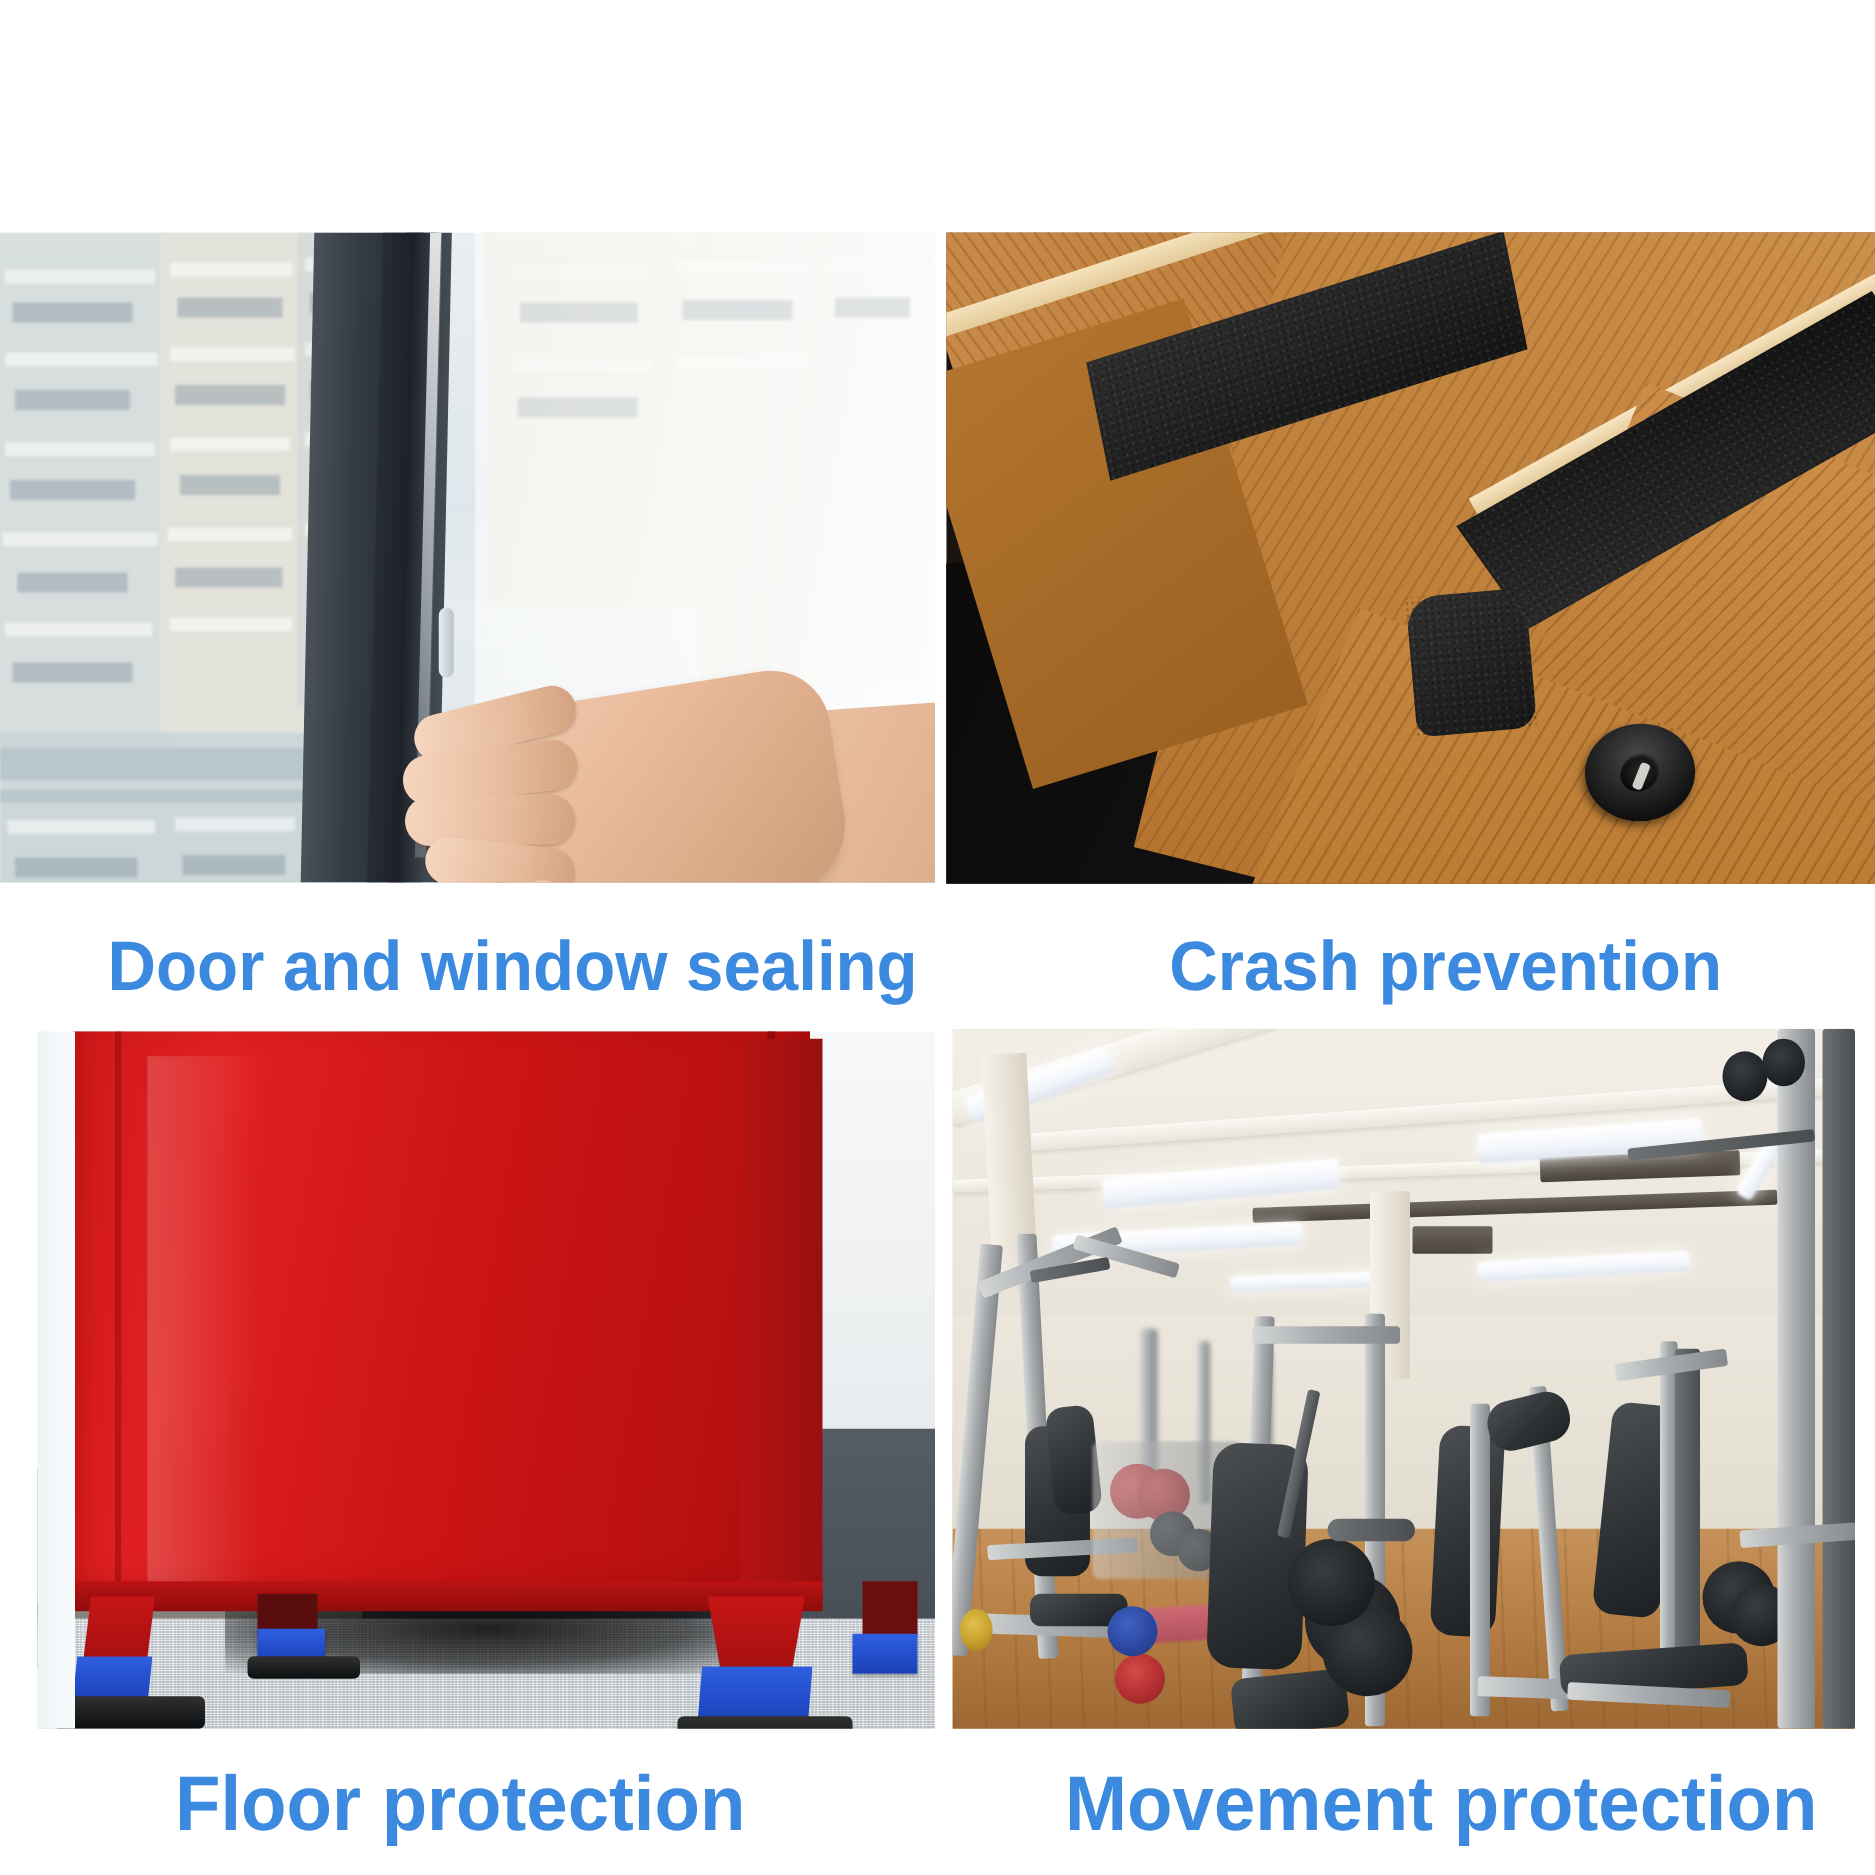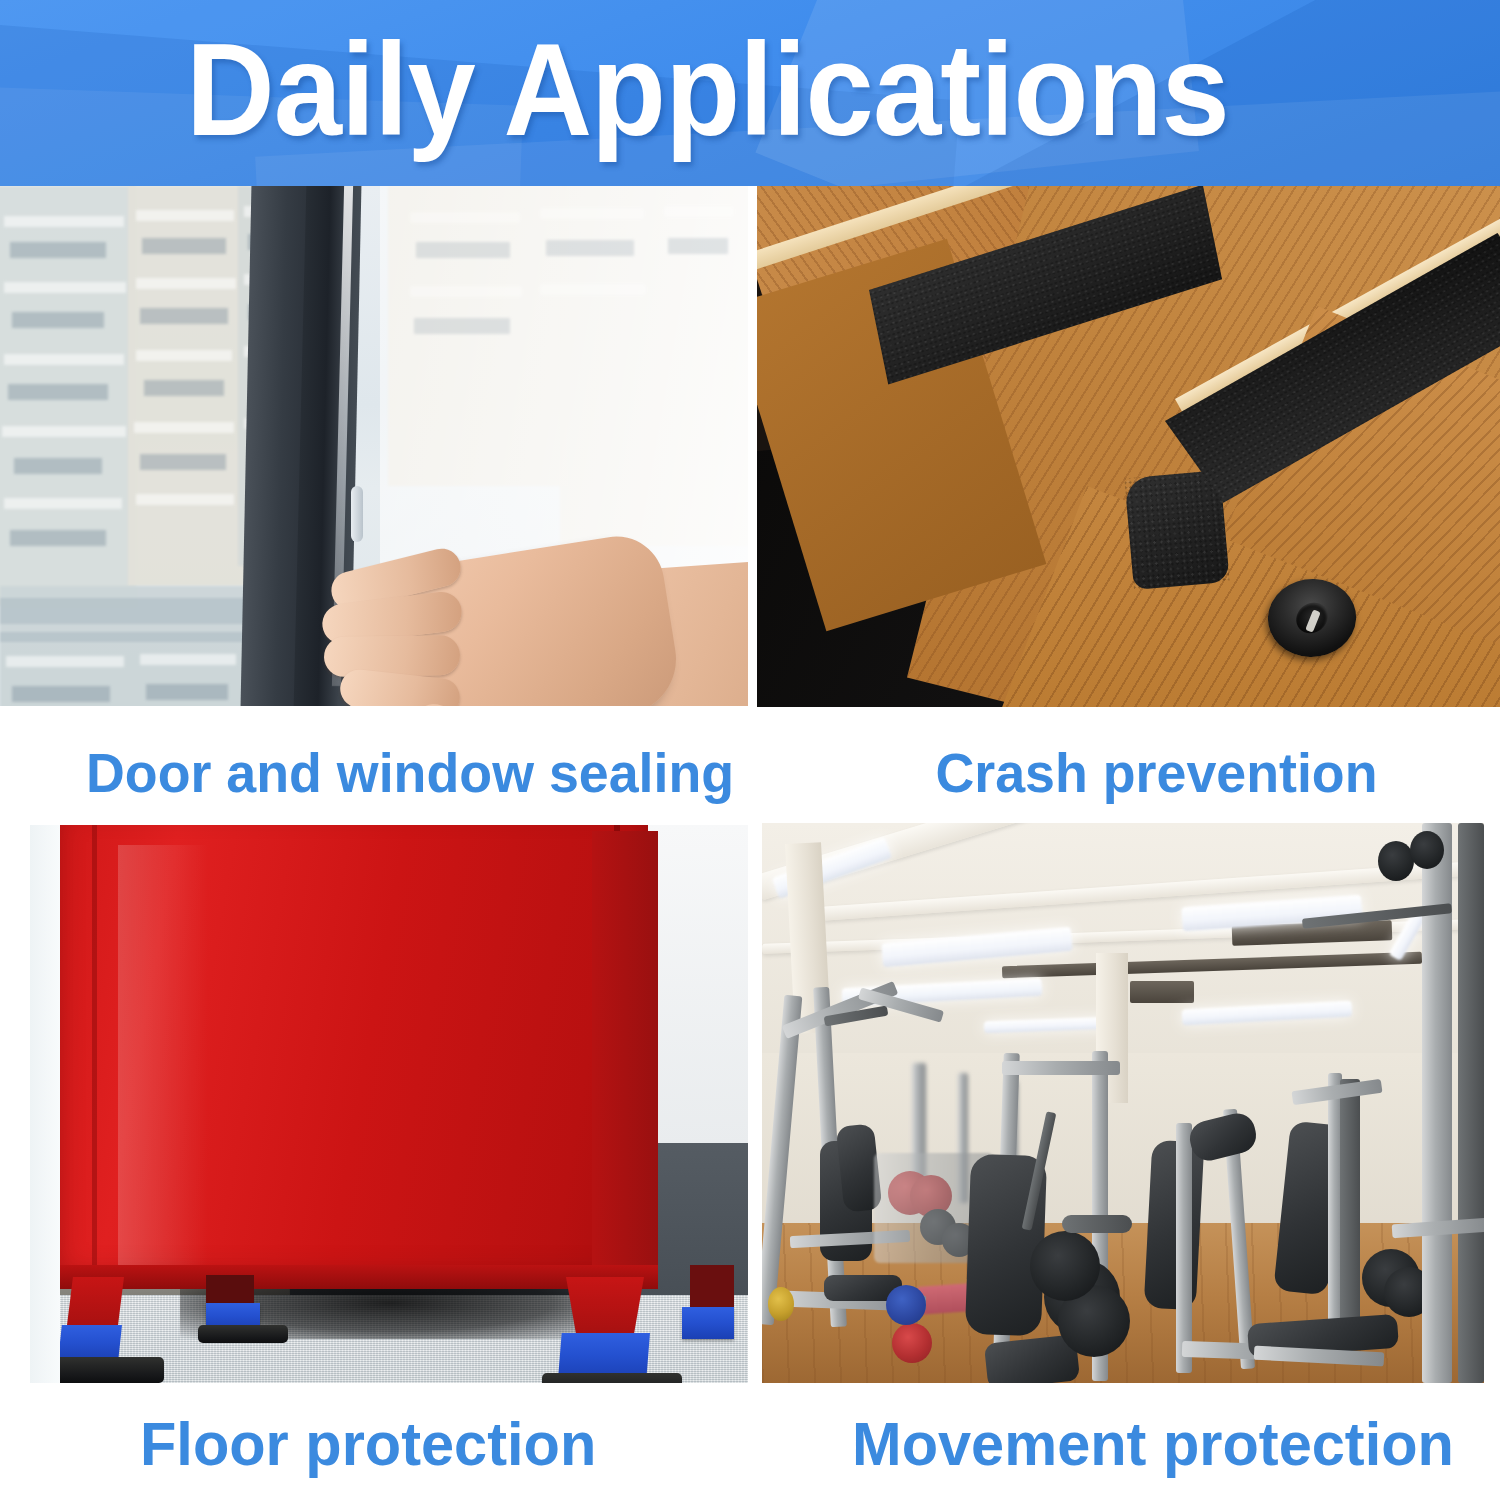--- a/index.html
+++ b/index.html
@@ -548,29 +548,20 @@
     border-radius: 3px;
   }
   .blur-soft { filter: blur(1.1px); }
   .blur-more { filter: blur(2.2px); }
 </style>
 </head>
 <body>
 
 <div class="page">
 
-  <div class="banner">
-    <div class="wave w1"></div>
-    <div class="wave w2"></div>
-    <div class="wave w3"></div>
-    <div class="wave w4"></div>
-    <div class="wave w5"></div>
-    <div class="wave w6"></div>
-    <div class="banner-title">Daily Applications</div>
-  </div>
 
   <div class="panel p-tl">
     <div class="city-bg">
       <div class="bldg b1"></div>
       <div class="bldg b2"></div>
       <div class="bldg b3"></div>
       <div class="bldg b4"></div>
       <div class="bldg b5"></div>
       <div class="bldg b6"></div>
       <div class="bldg b7"></div>

